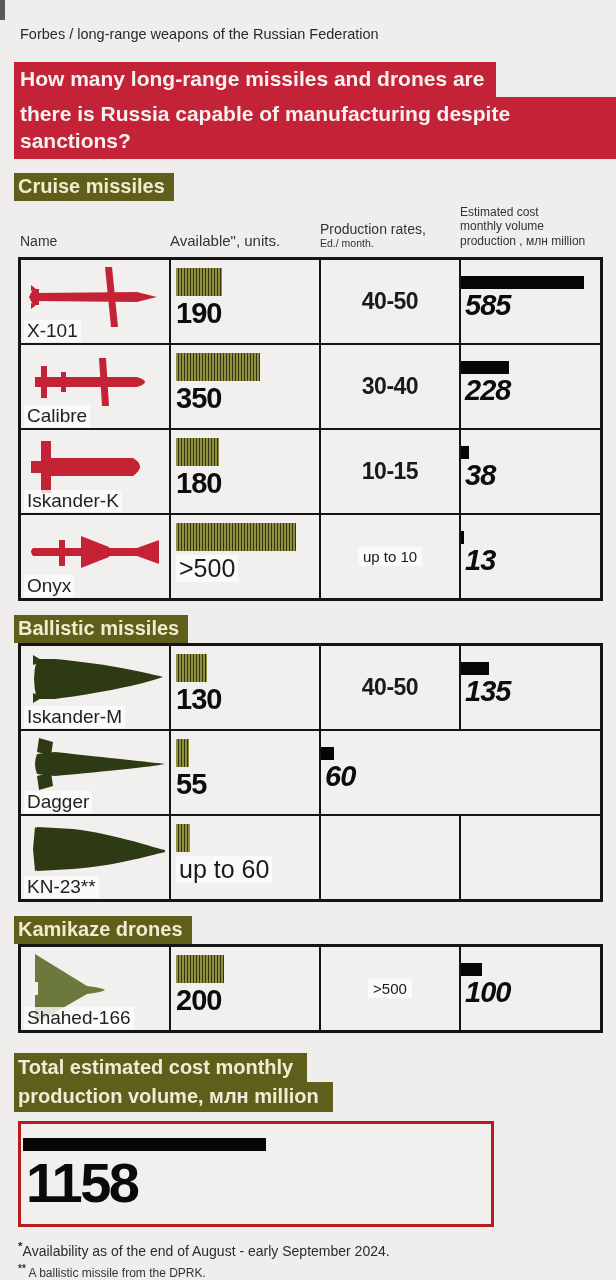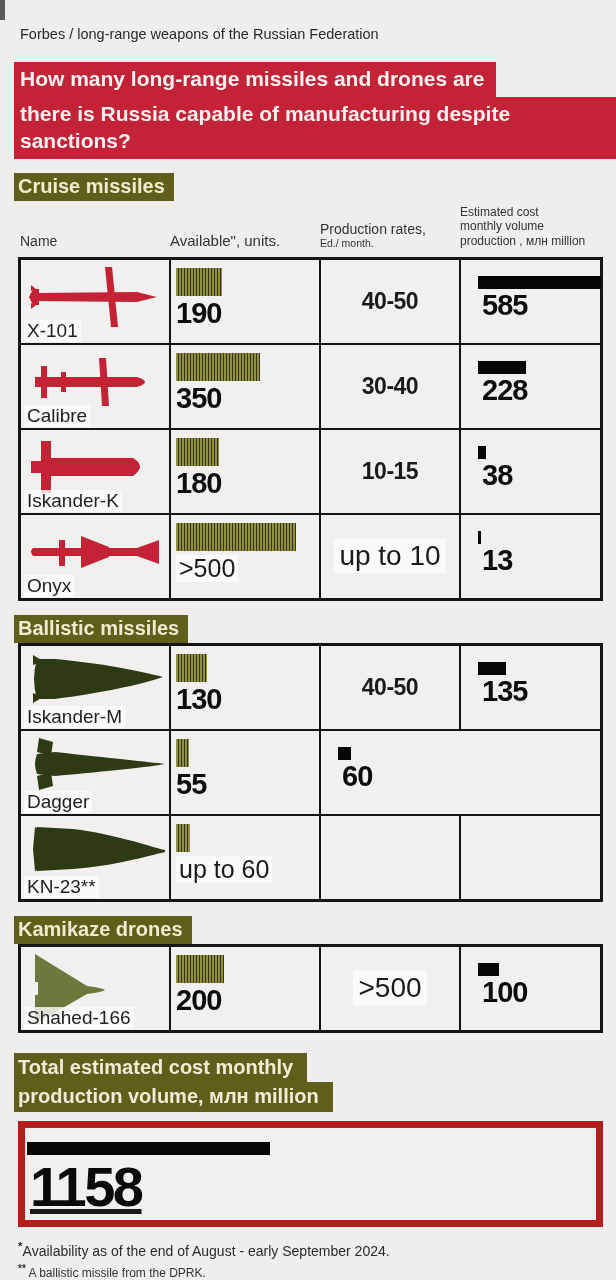--- a/index.html
+++ b/index.html
@@ -66,33 +66,33 @@
     font-size:29px;font-weight:700;letter-spacing:-1px;
     line-height:1.05;margin-top:2px;color:#0c0c0c;
   }
   .num-plain{
     font-size:25px;font-weight:400;letter-spacing:0;
     line-height:1.1;margin-top:4px;color:#1a1a1a;
     background:rgba(252,252,250,.85);display:table;padding:0 3px;
   }
   .cell-prod{display:flex;align-items:center;justify-content:center;}
   .prod-heavy{font-size:23px;font-weight:700;letter-spacing:-0.5px;}
-  .prod-plain{font-size:28px;font-weight:400;background:rgba(252,252,250,.85);padding:1px 5px;}
-  .cell-cost{padding:16px 0 0 17px;}
+  .prod-plain{font-size:15px;font-weight:400;background:rgba(252,252,250,.85);padding:1px 5px;}
+  .cell-cost{padding:16px 0 0 0;font-style:italic;}
   .cost-bar{height:13px;background:#060606;}
   .cell-cost .num-heavy{padding-left:4px;margin-top:1px;}
   .total-banner{margin:20px 0 0 14px;}
   .total-line{
     display:table;background:#5f5e1a;color:#f0edd6;
     font-size:20px;font-weight:700;line-height:1.22;
     padding:2px 14px 3px 4px;
   }
   .total-box{
-    margin:9px 0 0 18px;width:585px;height:106px;
-    border:7px solid #b91c1c;box-sizing:border-box;background:#f1f0ee;text-decoration:underline;
+    margin:9px 0 0 18px;width:476px;height:106px;
+    border:3px solid #b91c1c;box-sizing:border-box;background:#f1f0ee;
   }
   .total-bar{height:13px;background:#060606;margin:14px 0 0 2px;}
   .total-value{
     font-size:56px;font-weight:800;letter-spacing:-2.5px;
     margin:4px 0 0 5px;color:#0a0a0a;line-height:1.0;
   }
   .footnotes{margin:12px 0 0 18px;color:#2b2b2b;}
   .fn1{font-size:14px;}
   .fn1 sup,.fn2 sup{font-weight:700;}
   .fn2{font-size:12px;margin-top:5px;color:#333;}

